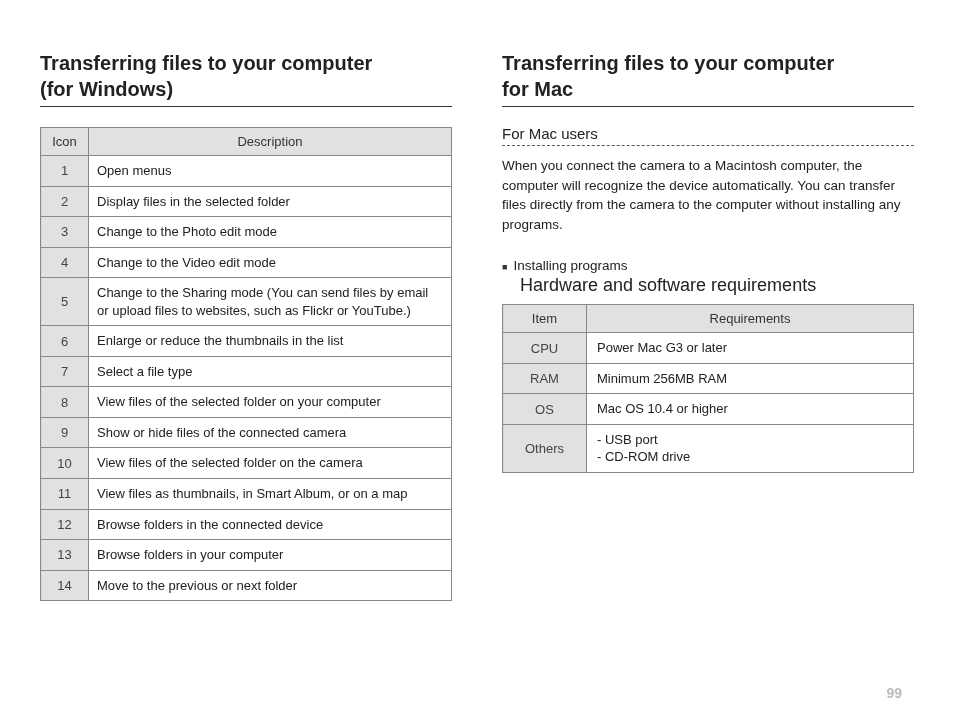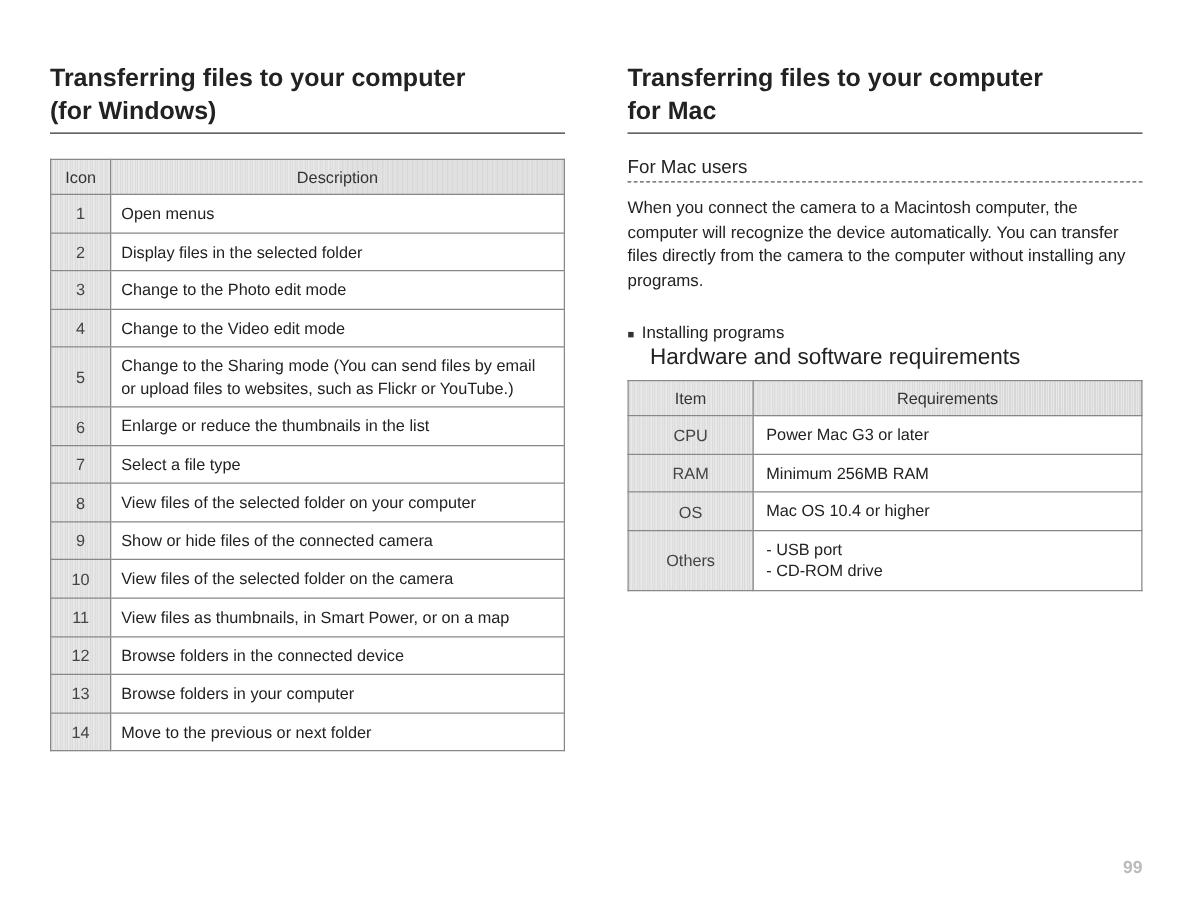--- a/index.html
+++ b/index.html
@@ -101,30 +101,30 @@
     vertical-align: middle;
   }
   .req-table th {
     text-align: center;
     font-weight: normal;
     color: #333;
     background: repeating-linear-gradient(90deg,#d8d8d8 0,#d8d8d8 1px,#e9e9e9 1px,#e9e9e9 2px);
   }
   .req-table td.item-cell {
     text-align: center;
-    width: 100px;
+    width: 84px;
     color: #444;
     background: repeating-linear-gradient(90deg,#d8d8d8 0,#d8d8d8 1px,#e9e9e9 1px,#e9e9e9 2px);
   }
   .req-table td.req-cell {
     line-height: 1.35;
   }
   .page-num {
     position: absolute;
-    right: 40px;
+    right: 52px;
     bottom: 18px;
     font-size: 14px;
     font-weight: bold;
     color: #bbb;
   }
 </style>
 </head>
 <body>
 
 <div class="page">
@@ -178,21 +178,21 @@
           <tr>
             <td class="icon-cell">9</td>
             <td class="desc-cell">Show or hide files of the connected camera</td>
           </tr>
           <tr>
             <td class="icon-cell">10</td>
             <td class="desc-cell">View files of the selected folder on the camera</td>
           </tr>
           <tr>
             <td class="icon-cell">11</td>
-            <td class="desc-cell">View files as thumbnails, in Smart Power, or on a map</td>
+            <td class="desc-cell">View files as thumbnails, in Smart Album, or on a map</td>
           </tr>
           <tr>
             <td class="icon-cell">12</td>
             <td class="desc-cell">Browse folders in the connected device</td>
           </tr>
           <tr>
             <td class="icon-cell">13</td>
             <td class="desc-cell">Browse folders in your computer</td>
           </tr>
           <tr>

